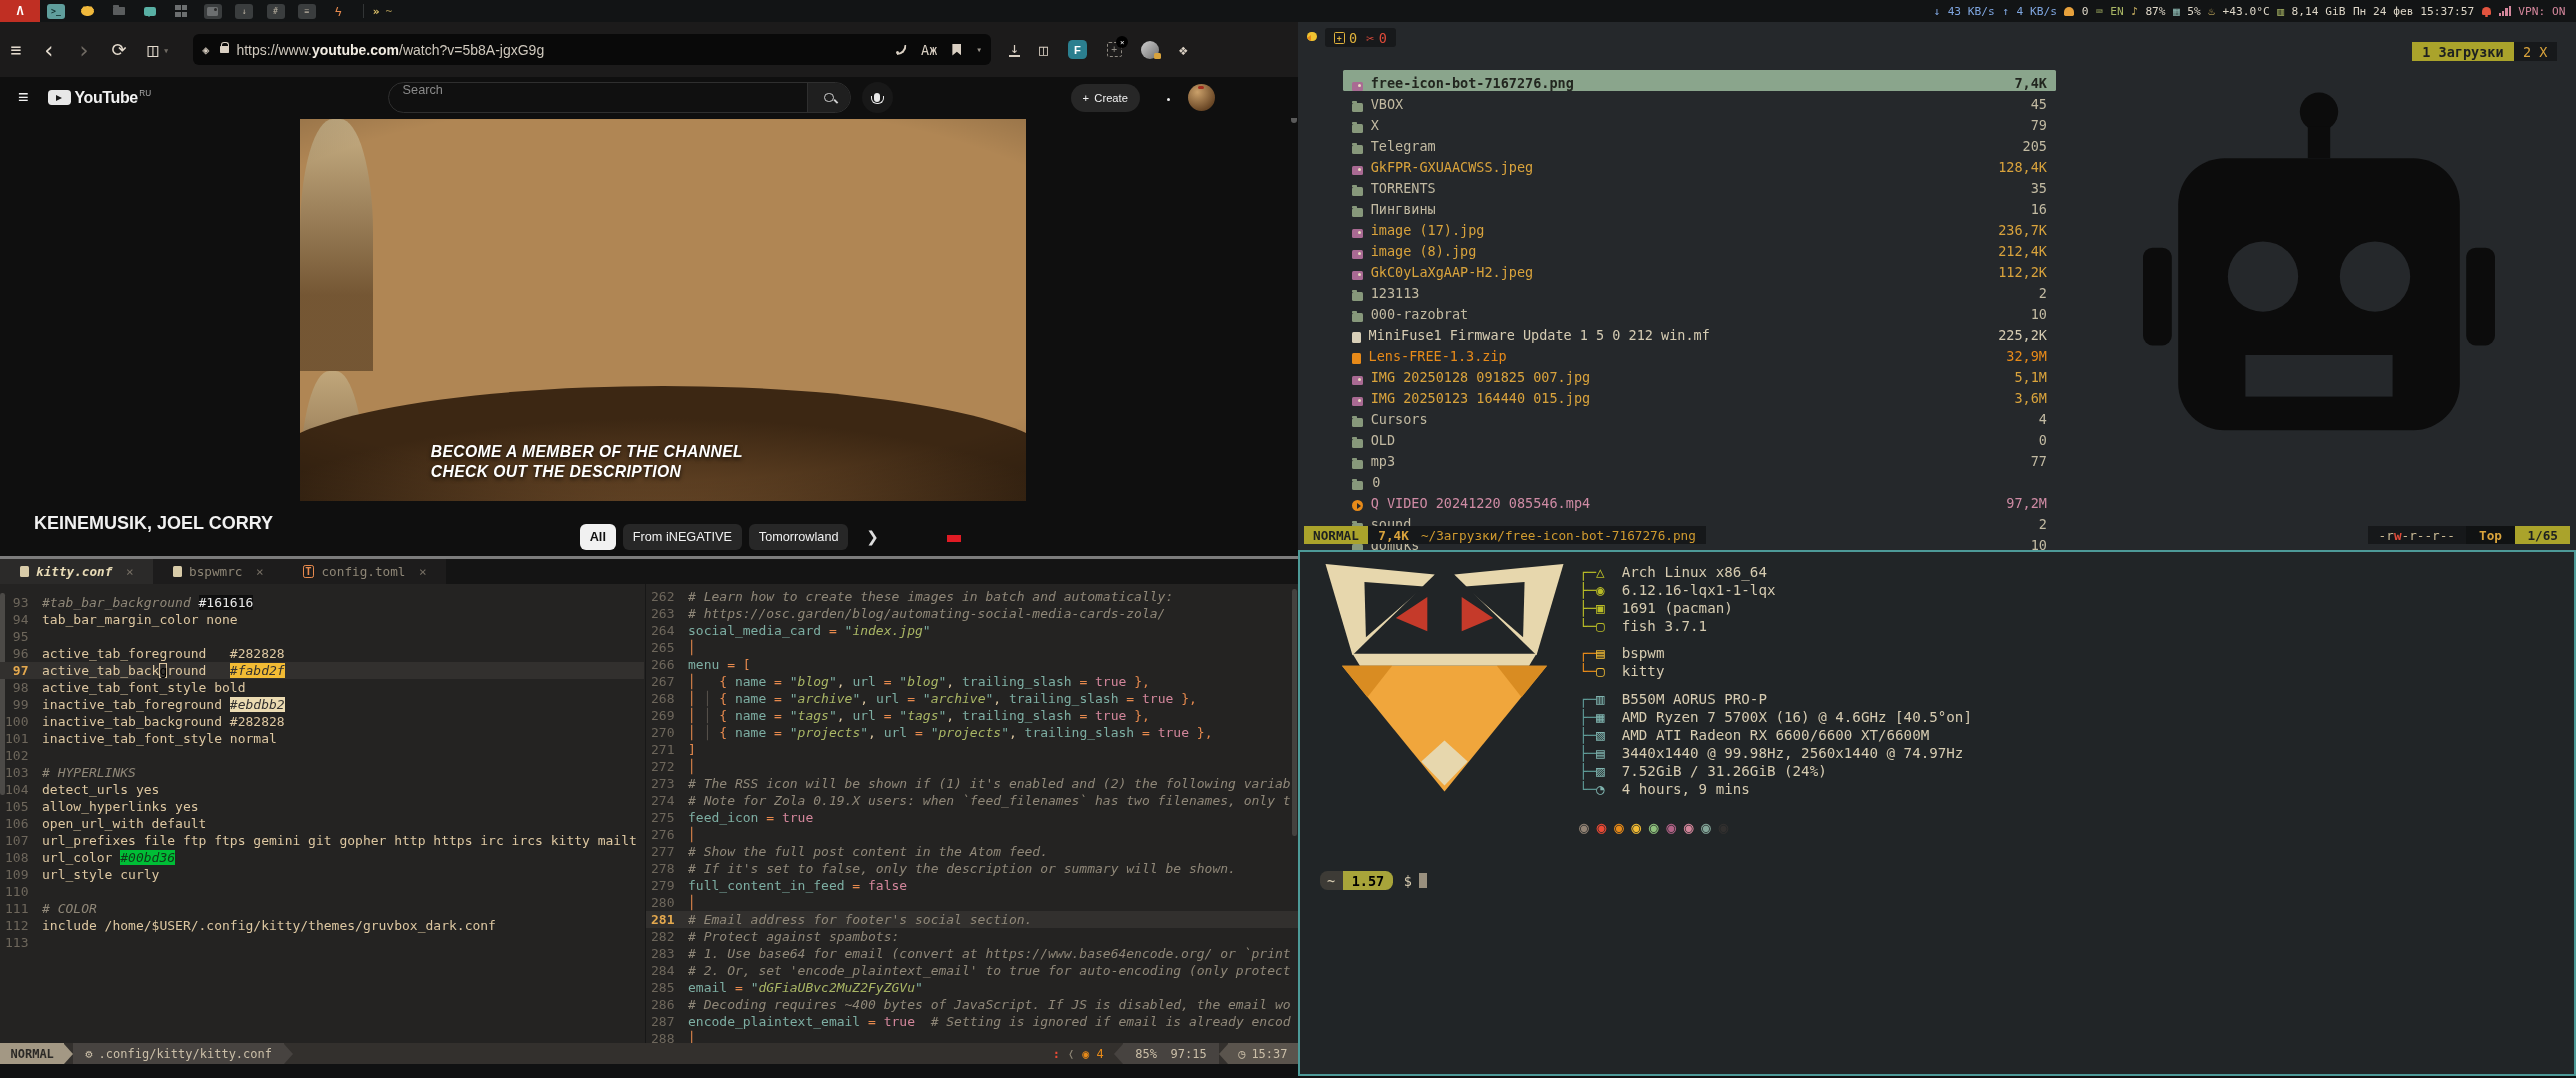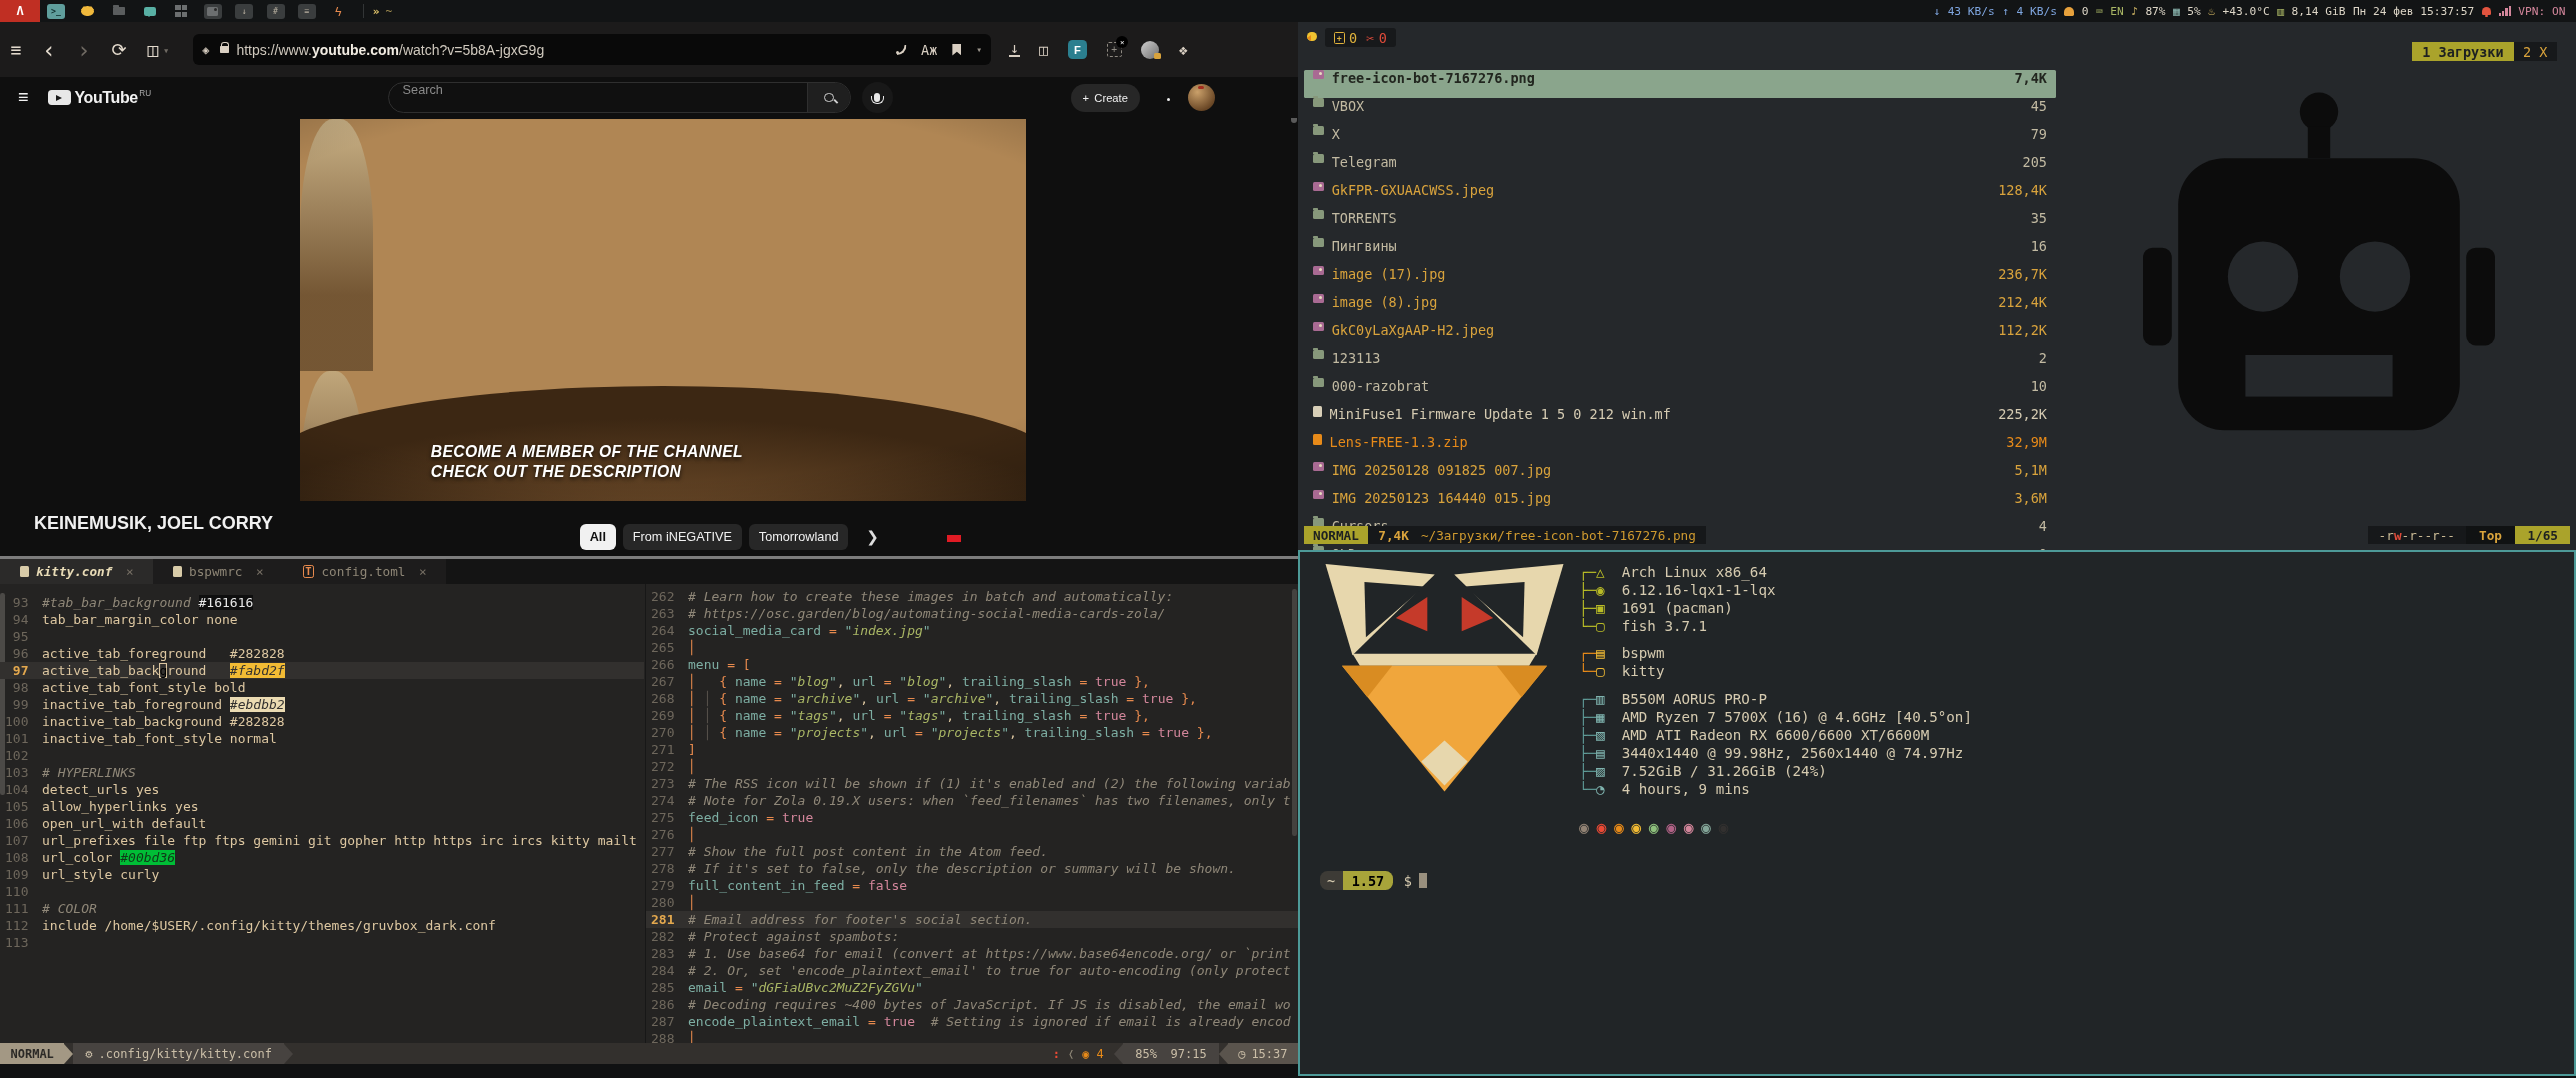--- a/index.html
+++ b/index.html
@@ -152,21 +152,21 @@
   #yz-head{position:absolute;left:7.5px;top:6px;display:flex;align-items:center;gap:6px;height:19.5px;}
   .duck{width:13.5px;height:12px;position:relative;}
   .duck::before{content:'';position:absolute;left:1.5px;top:0;width:9.7px;height:9.7px;border-radius:50%;background:#f0c330;}
   .duck::after{content:'';position:absolute;left:-1.5px;top:3.7px;border:3px solid transparent;border-right:4.5px solid #e78a19;}
   .yz-pill{background:#17191b;border-radius:3px;display:flex;align-items:center;gap:9px;padding:1.5px 9px;}
   .copybox{display:inline-flex;width:10.5px;height:12px;border:1.5px solid #e0b33c;border-radius:1.5px;color:#e0b33c;font-size:8.2px;align-items:center;justify-content:center;font-weight:bold;}
   #yz-tabs{position:absolute;right:19.5px;top:19.5px;display:flex;align-items:center;height:20px;font-size:13.5px;}
   .yz-tab-active{background:#aaa32b;color:#1d2021;font-weight:bold;padding:1.5px 10.5px;}
   .yz-tab-other{color:#d9a33c;padding:1.5px 9px;background:#17191b;}
   #file-list{position:absolute;left:6px;top:48px;width:752px;}
-  .frow{display:flex;align-items:flex-start;height:28px;padding:0 9px;white-space:nowrap;}
+  .frow{display:flex;align-items:flex-end;height:21px;padding:0 9px;white-space:nowrap;margin-left:39px;}
   .frow .fname{flex:1;overflow:hidden;margin-left:7.5px;}
   .frow .fsize{margin-left:9px;}
   .frow.sel{background:#8aa58c;border-radius:1.5px;}
   .frow.sel .fname,.frow.sel .fsize{color:#22261f !important;font-weight:bold;}
   .fi{display:inline-block;width:11.2px;height:9px;border-radius:1.5px;position:relative;flex:none;}
   .fi.dir{background:#87987b;}
   .fi.dir::before{content:'';position:absolute;top:-2.2px;left:0;width:5.2px;height:2.2px;background:#87987b;border-radius:0.7px 0.7px 0 0;}
   .fi.img{background:#a96a93;}
   .fi.img::after{content:'';position:absolute;top:1.5px;right:2.2px;width:3px;height:3px;border-radius:50%;background:#e8dcc0;}
   .fi.pdf{background:#e04b3a;width:9px;height:11.2px;}

